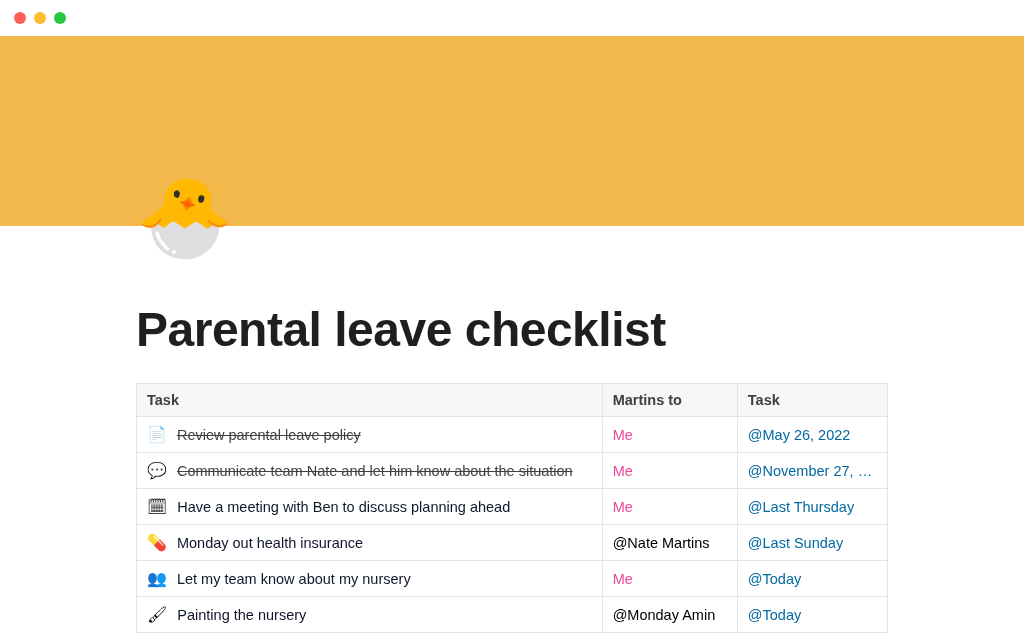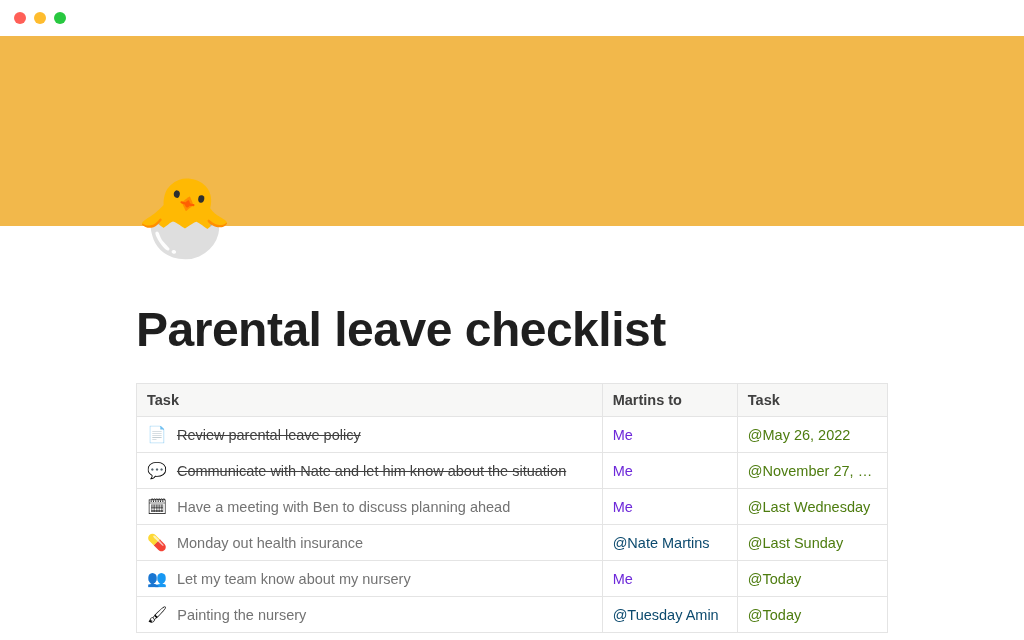--- a/index.html
+++ b/index.html
@@ -76,28 +76,28 @@
       background: #f7f7f6;
       font-weight: 600;
       color: #404040;
     }
     .col-task { width: 62%; }
     .col-assigned { width: 18%; }
     .col-date { width: 20%; }
 
     .task-cell { display: flex; align-items: center; gap: 10px; }
     .task-emoji { font-size: 16px; flex-shrink: 0; }
-    .task-text { color: #737373; }
+    .task-text { color: #0f172a; }
 
     .struck { text-decoration: line-through; color: #404040; }
 
-    .mention { color: #0c4a6e; }
-    .assignee-plain { color: #6d28d9; }
+    .mention { color: #000000; }
+    .assignee-plain { color: #ec4899; }
 
-    td.date-cell { color: #4d7c0f; }
+    td.date-cell { color: #0369a1; }
   </style>
 </head>
 <body>
 
 <div class="window-chrome">
   <div class="traffic-light tl-red" title="close"></div>
   <div class="traffic-light tl-yellow" title="minimize"></div>
   <div class="traffic-light tl-green" title="zoom"></div>
 </div>
 
@@ -128,35 +128,35 @@
               <span class="task-text struck"> Review parental leave policy </span>
             </div>
           </td>
           <td><span class="assignee-plain">Me</span></td>
           <td class="date-cell"><span>@May 26, 2022</span></td>
         </tr>
         <tr>
           <td>
             <div class="task-cell">
               <span class="task-emoji">💬</span>
-              <span class="task-text struck"> Communicate with Nate and let him know about the situation </span>
+              <span class="task-text struck"> Communicate team Nate and let him know about the situation </span>
             </div>
           </td>
           <td><span class="assignee-plain">Me</span></td>
           <td class="date-cell"><span>@November 27, 2022</span></td>
         </tr>
         <tr>
           <td>
             <div class="task-cell">
               <span class="task-emoji">🗓</span>
               <span class="task-text"> Have a meeting with Ben to discuss planning ahead </span>
             </div>
           </td>
           <td><span class="assignee-plain">Me</span></td>
-          <td class="date-cell"><span>@Last Wednesday</span></td>
+          <td class="date-cell"><span>@Last Thursday</span></td>
         </tr>
         <tr>
           <td>
             <div class="task-cell">
               <span class="task-emoji">💊</span>
               <span class="task-text"> Monday out health insurance </span>
             </div>
           </td>
           <td><span class="mention">@Nate Martins</span></td>
           <td class="date-cell"><span>@Last Sunday</span></td>
@@ -171,18 +171,18 @@
           <td><span class="assignee-plain">Me</span></td>
           <td class="date-cell"><span>@Today</span></td>
         </tr>
         <tr>
           <td>
             <div class="task-cell">
               <span class="task-emoji">🖌</span>
               <span class="task-text"> Painting the nursery </span>
             </div>
           </td>
-          <td><span class="mention">@Tuesday Amin</span></td>
+          <td><span class="mention">@Monday Amin</span></td>
           <td class="date-cell"><span>@Today</span></td>
         </tr>
       </tbody>
   </table>
 </div>
 
 </body></html>

